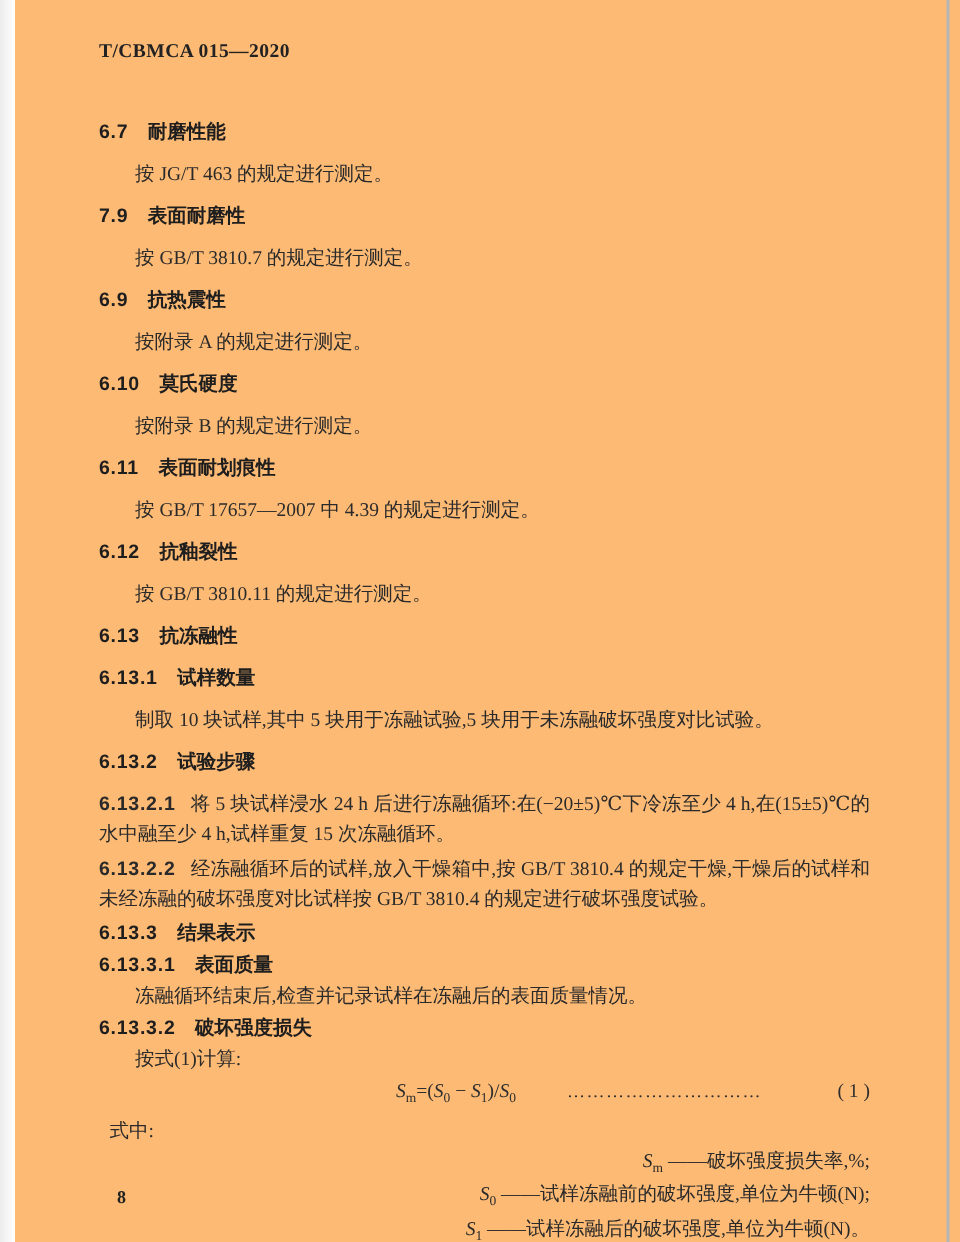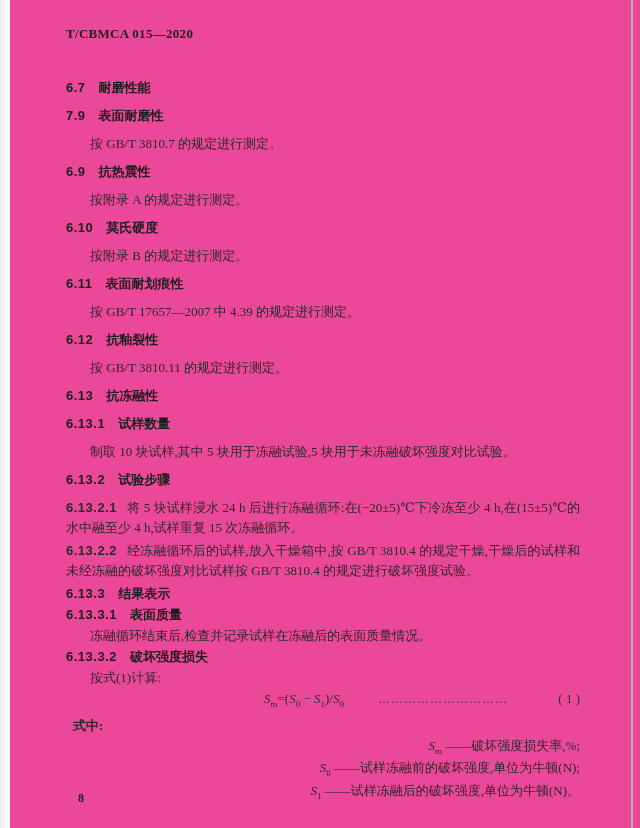--- a/index.html
+++ b/index.html
@@ -4,21 +4,21 @@
 <style>
   html,body{margin:0;padding:0;}
   body{
     width:640px;height:828px;overflow:hidden;
     background:#fdfdfd;
     font-family:"Liberation Serif","DejaVu Serif",serif;
     color:#2a2a2a;
     -webkit-font-smoothing:antialiased;
   }
   .page{
-    position:relative;width:640px;height:828px;background:#ec4899;
+    position:relative;width:640px;height:828px;background:#fdba74;
     box-sizing:border-box;
     padding:26px 58px 0 66px;
   }
   
   .edge-left{
     position:absolute;left:0;top:0;bottom:0;width:10px;
     background:linear-gradient(90deg,#ececec,#ffffff);
     pointer-events:none;
   }
   .edge-right{
@@ -32,21 +32,21 @@
   }
   .content{margin-top:36px;width:514px;}
   .blk{margin:8px 0;line-height:20px;font-size:13px;}
   .h{
     font-family:"Liberation Sans","DejaVu Sans",sans-serif;
     font-weight:700;color:#1e1e1e;font-size:13px;
   }
   .h .num{margin-right:13px;letter-spacing:.5px;}
   .p{margin:3px 0;text-align:justify;color:#2a2a2a;}
   .indent{text-indent:24px;}
-  .indent-half{text-indent:7px;font-weight:bold;}
+  .indent-half{text-indent:7px;}
   .clause .cnum{
     font-family:"Liberation Sans","DejaVu Sans",sans-serif;
     font-weight:700;margin-right:10px;letter-spacing:.5px;
   }
   .tight{margin:2px 0;line-height:19px;}
   .formula-row{
     display:flex;align-items:baseline;margin:2px 0;line-height:20px;font-size:13px;
   }
   .f-expr{margin-left:198px;white-space:nowrap;color:#2e2e2e;}
   .f-expr i{font-style:italic;}
@@ -69,20 +69,21 @@
 
 <div class="page">
   <div class="edge-left"></div>
   <div class="edge-right"></div>
 
   <div class="running-header">T/CBMCA 015—2020</div>
 
   <div class="content">
 
     <div class="h blk"><span class="num">6.7</span><span>耐磨性能</span></div>
+    <p class="p blk indent">按 JG/T 463 的规定进行测定。</p>
 
     <div class="h blk"><span class="num">7.9</span><span>表面耐磨性</span></div>
     <p class="p blk indent">按 GB/T 3810.7 的规定进行测定。</p>
 
     <div class="h blk"><span class="num">6.9</span><span>抗热震性</span></div>
     <p class="p blk indent">按附录 A 的规定进行测定。</p>
 
     <div class="h blk"><span class="num">6.10</span><span>莫氏硬度</span></div>
     <p class="p blk indent">按附录 B 的规定进行测定。</p>
 

